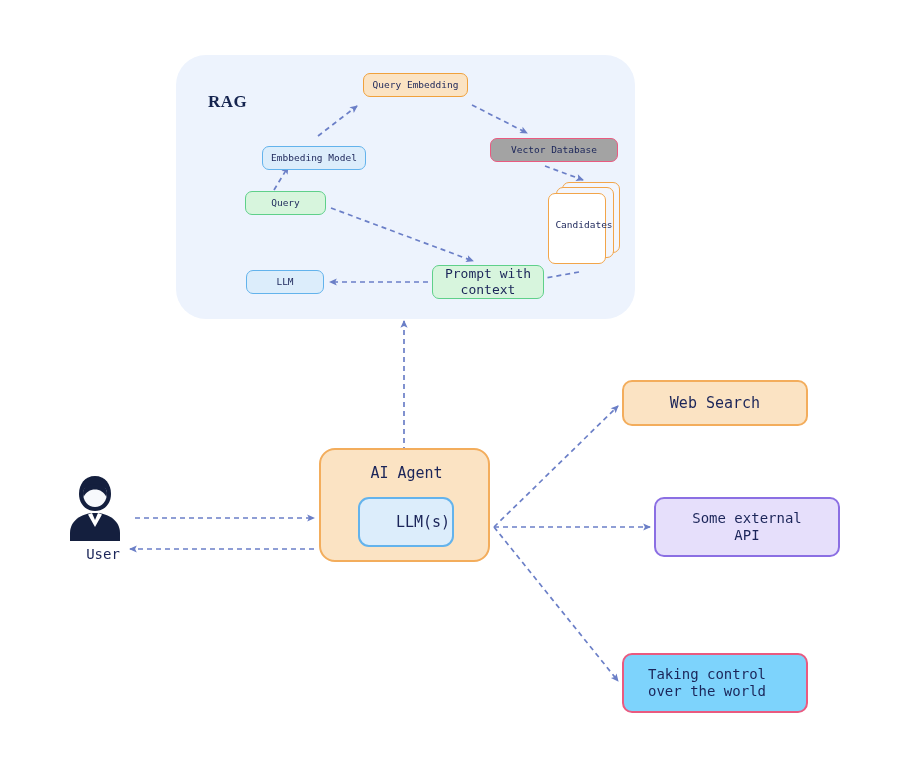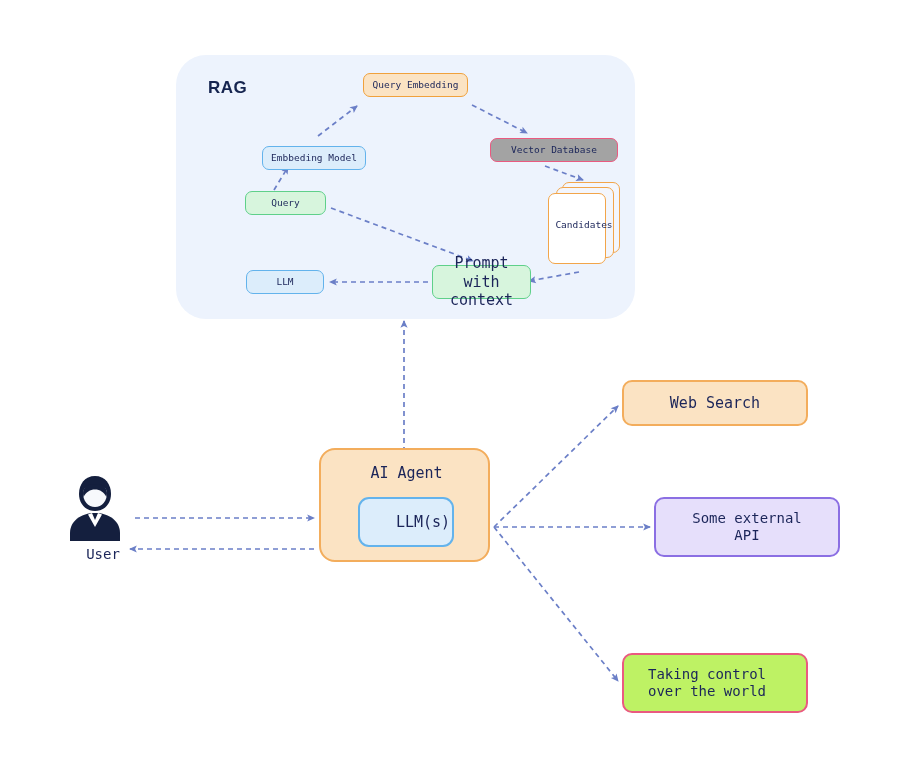--- a/index.html
+++ b/index.html
@@ -33,41 +33,41 @@
   }
   
   #rag-container {
     left: 176px; top: 55px;
     width: 459px; height: 264px;
     background: #edf3fd;
     border-radius: 30px;
   }
   #rag-title {
     position: absolute;
-    left: 208px; top: 78px;
-    font-family: Liberation Sans, sans-serif;
+    left: 208px; top: 92px;
+    font-family: Liberation Serif, serif;
     font-weight: bold;
     font-size: 17px;
     color: #15244f;
     letter-spacing: 0.5px;
   }
   
   .small { font-size: 9.5px; border-radius: 7px; border-width: 1.5px; border-style: solid; }
   #node-query-embedding { left: 363px; top: 73px; width: 105px; height: 24px;
       background: #fbe3c3; border-color: #f0a13c; }
   #node-embedding-model { left: 262px; top: 146px; width: 104px; height: 24px;
       background: #dcedfb; border-color: #63b3ec; }
   #node-vector-database { left: 490px; top: 138px; width: 128px; height: 24px;
       background: #a3a3a3; border-color: #ea5a80; }
   #node-query { left: 245px; top: 191px; width: 81px; height: 24px;
       background: #d7f5dd; border-color: #5fd08a; }
   #node-llm { left: 246px; top: 270px; width: 78px; height: 24px;
       background: #dcedfb; border-color: #63b3ec; }
-  #node-prompt-with-context { left: 432px; top: 265px; width: 99px; height: 34px;
-      background: #d7f5dd; border-color: #5fd08a; font-size: 15px; }
+  #node-prompt-with-context { left: 432px; top: 265px; width: 112px; height: 34px;
+      background: #d7f5dd; border-color: #5fd08a; font-size: 13px; }
   
   #candidates-stack { position: absolute; left: 548px; top: 182px; width: 72px; height: 85px; }
   .cand-card {
     position: absolute;
     width: 58px; height: 71px;
     border: 1.6px solid #f2a54a;
     border-radius: 7px;
     background: #f3f6fd;
   }
   #cand-3 { left: 14px; top: 0px; }
@@ -103,21 +103,21 @@
     background: #fbe3c3; border: 2px solid #f3ad5c; border-radius: 10px;
     font-size: 15px;
   }
   #node-external-api {
     left: 654px; top: 497px; width: 186px; height: 60px;
     background: #e6dffb; border: 2px solid #8b6fe3; border-radius: 10px;
     font-size: 14px;
   }
   #node-taking-control {
     left: 622px; top: 653px; width: 186px; height: 60px;
-    background: #bef264; border: 2px solid #ea5a80; border-radius: 10px;
+    background: #7dd3fc; border: 2px solid #ea5a80; border-radius: 10px;
     font-size: 14px;
     justify-content: flex-start; padding-left: 24px; text-align: left;
   }
   
   #user-group { position: absolute; left: 57px; top: 473px; width: 76px; height: 102px; }
   #user-icon { position: absolute; left: 8px; top: 0; width: 60px; height: 70px; }
   #user-label {
     position: absolute; left: 8px; top: 73px; width: 76px;
     text-align: center; font-size: 14px; color: #1b2559;
     font-family: "DejaVu Sans Mono", monospace;

